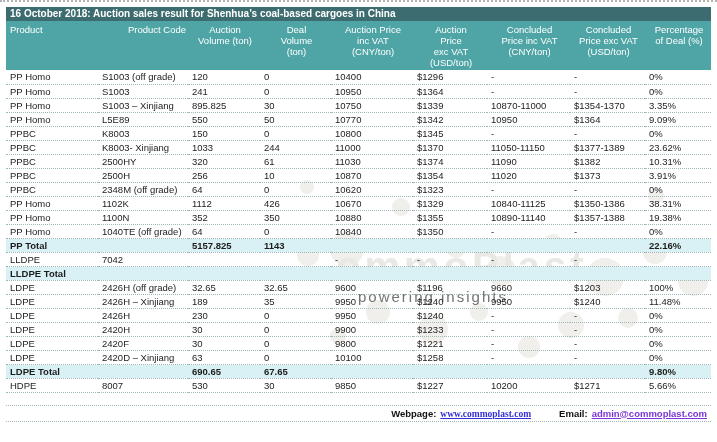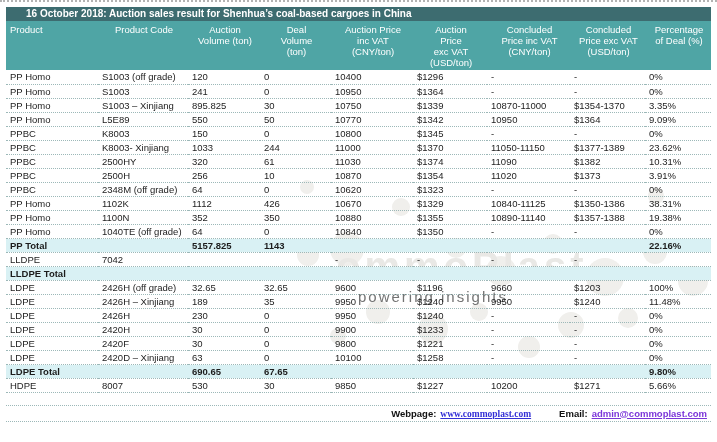--- a/index.html
+++ b/index.html
@@ -11,21 +11,21 @@
   
   .watermark { position: absolute; left: 0; top: 0; width: 717px; height: 442px; z-index: 0; }
   .wm-circle { position: absolute; border-radius: 50%; background: #f0efec; }
   .wm-text { position: absolute; left: 336px; top: 244px; font-size: 40px; font-weight: bold;
     color: #e9e8e5; letter-spacing: 4px; white-space: nowrap; }
   .wm-tagline { position: absolute; left: 358px; top: 288px; font-size: 15px;
     color: #737373; letter-spacing: 2px; white-space: nowrap; }
   
   .fg { position: absolute; left: 6px; top: 7px; width: 705px; z-index: 1; }
   .titlebar { height: 14px; line-height: 14px; background: var(--title-bg, #3D6C70);
-    color: #fff; font-size: 10px; font-weight: bold; padding-left: 20px; white-space: nowrap; }
+    color: #fff; font-size: 10px; font-weight: bold; padding-left: 4px; white-space: nowrap; }
   table { width: 705px; border-collapse: collapse; table-layout: fixed; background: transparent; }
   col.c0 { width: 92px; } col.c1 { width: 90px; } col.c2 { width: 72px; }
   col.c3 { width: 71px; } col.c4 { width: 82px; } col.c5 { width: 74px; }
   col.c6 { width: 83px; } col.c7 { width: 75px; } col.c8 { width: 66px; }
   th { background: var(--header-bg, #4FA5A5); color: #ffffff; font-size: 9.5px;
     font-weight: normal; vertical-align: top; padding: 3px 2px 0 4px; height: 49px;
     line-height: 11px; }
   td { font-size: 9.5px; color: #1c1c1c; height: 14px; line-height: 13px;
     padding: 0 2px 0 4px; border-bottom: 1px dotted #9cb8b8; white-space: nowrap;
     overflow: hidden; text-align: left; vertical-align: middle; }
@@ -80,21 +80,21 @@
           <col class="c3">
           <col class="c4">
         <col class="c5">
           <col class="c6">
           <col class="c7">
           <col class="c8">
       </colgroup>
       <thead>
           <tr>
             <th style="text-align: left;">Product</th>
-            <th style="text-align: center;">Product Code</th>
+            <th style="text-align: right;">Product Code</th>
             <th style="text-align: center;">Auction<br>Volume (ton)</th>
             <th style="text-align: center;">Deal<br>Volume<br>(ton)</th>
             <th style="text-align: center;">Auction Price<br>inc VAT<br>(CNY/ton)</th>
             <th style="text-align: center;">Auction<br>Price<br>exc VAT<br>(USD/ton)</th>
             <th style="text-align: center;">Concluded<br>Price inc VAT<br>(CNY/ton)</th>
             <th style="text-align: center;">Concluded<br>Price exc VAT<br>(USD/ton)</th>
             <th style="text-align: center;">Percentage<br>of Deal (%)</th>
           </tr>
         </thead>
       <tbody>

